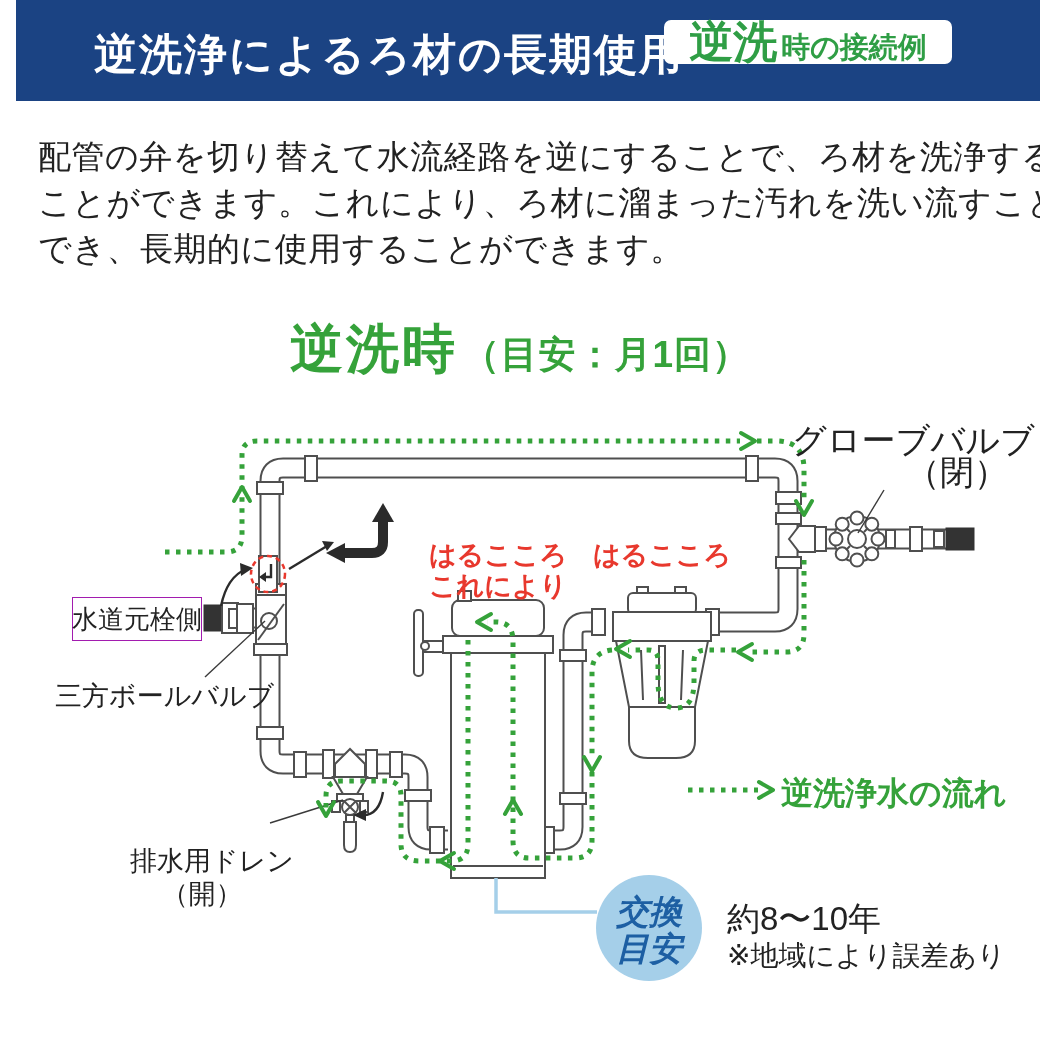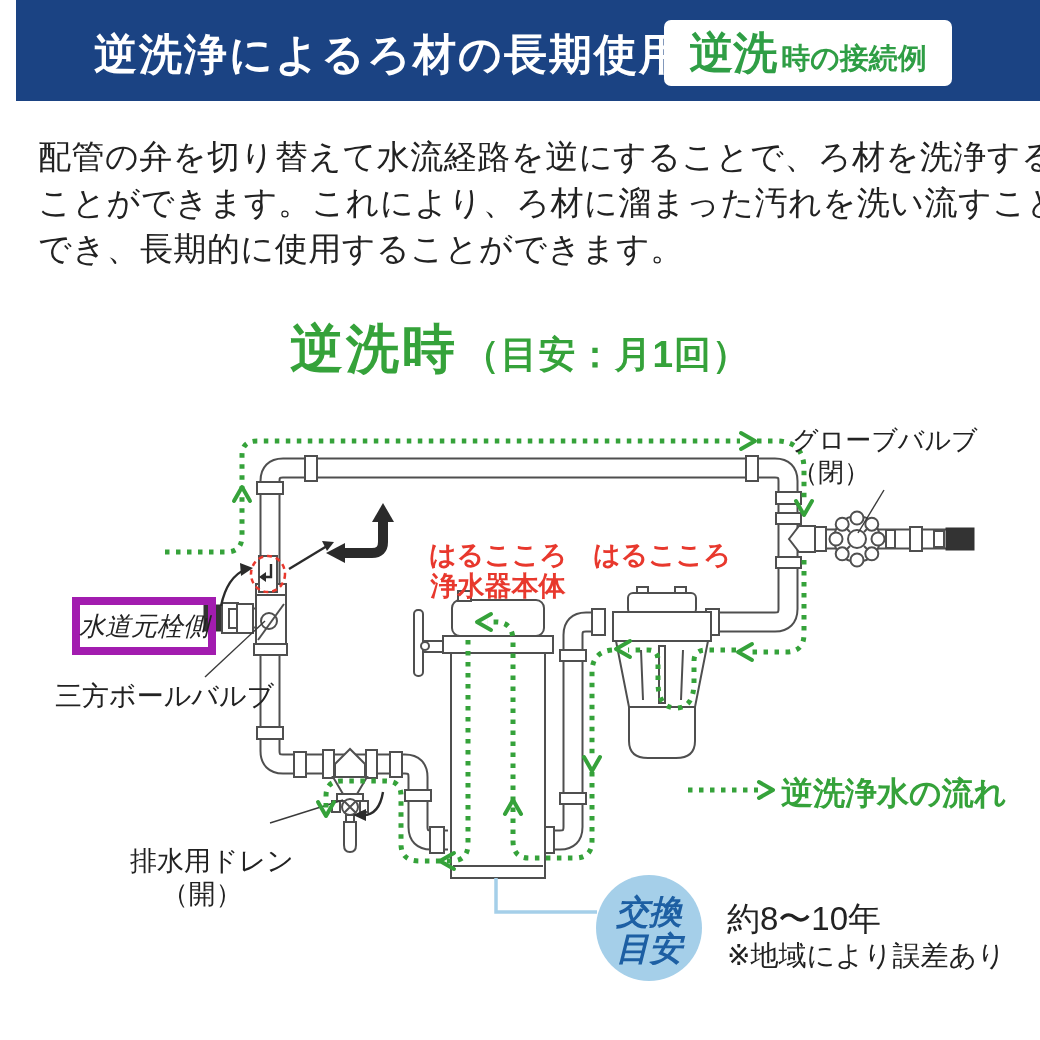--- a/index.html
+++ b/index.html
@@ -2,21 +2,21 @@
 <html><head>
 <meta charset="utf-8">
 <style>
   html,body{margin:0;padding:0;background:#fff;}
   .page{position:relative;width:1040px;height:1040px;background:#ffffff;overflow:hidden;
         font-family:"Liberation Sans","DejaVu Sans",sans-serif;}
 
   
   .header{position:absolute;left:16px;top:0;width:1040px;height:101px;background:#1b4383;}
   .header-title{position:absolute;left:78px;top:26px;font-size:43px;font-weight:bold;color:#ffffff;letter-spacing:2px;white-space:nowrap;}
-  .badge{position:absolute;left:648px;top:20px;width:288px;height:66px;background:#ffffff;border-radius:7px;
+  .badge{position:absolute;left:648px;top:20px;width:288px;height:44px;background:#ffffff;border-radius:7px;
          display:flex;align-items:center;justify-content:center;}
   .badge-main{font-size:44px;font-weight:bold;color:#2f9e45;line-height:1;}
   .badge-sub{font-size:29px;font-weight:bold;color:#2f9e45;line-height:1;margin-top:10px;margin-left:4px;}
 
   
   .intro{position:absolute;left:38px;top:134px;font-size:33px;line-height:46px;color:#222;letter-spacing:0.5px;white-space:nowrap;}
 
   
   .section-title{position:absolute;left:0;top:314px;width:1040px;text-align:center;color:#35a23a;white-space:nowrap;}
   .st-main{font-size:53px;font-weight:bold;letter-spacing:3px;}
@@ -31,22 +31,22 @@
   .thin{fill:#ffffff;stroke:#4f4f4f;stroke-width:2px;}
   .ln{fill:none;stroke:#4f4f4f;stroke-width:2px;}
   .dot{fill:none;stroke:#35a23a;stroke-width:5px;stroke-dasharray:4.5 6.5;}
   .chv{fill:none;stroke:#35a23a;stroke-width:4px;stroke-linecap:round;stroke-linejoin:round;}
   .leader{fill:none;stroke:#3a3a3a;stroke-width:1.4px;}
   .blk{fill:none;stroke:#2b2b2b;stroke-width:2.4px;}
   .blkf{fill:#2b2b2b;stroke:none;}
 
   
   .dlabel{position:absolute;color:#222;white-space:nowrap;}
-  .lbl-globe{left:792px;top:424px;width:216px;text-align:left;font-size:26px;line-height:32px;}
-  .lbl-source{left:72px;top:597px;width:128px;height:42px;border:8px solid #a21caf;display:flex;align-items:center;justify-content:center;font-size:26px;font-style:italic;}
+  .lbl-globe{left:792px;top:424px;width:216px;text-align:right;font-size:34px;line-height:32px;}
+  .lbl-source{left:72px;top:597px;width:128px;height:42px;border:1px solid #a21caf;display:flex;align-items:center;justify-content:center;font-size:26px;}
   .lbl-threeway{left:55px;top:678px;font-size:27px;}
   .lbl-drain{left:130px;top:810px;width:144px;text-align:center;font-size:27px;line-height:33px;margin-top:35px;}
   .lbl-red{width:156px;text-align:center;font-size:27px;font-weight:bold;line-height:31px;color:#e8382d;}
   .lbl-red1{left:420px;top:540px;}
   .lbl-red2{left:584px;top:540px;}
   .lbl-legend{left:781px;top:772px;font-size:32px;font-weight:bold;color:#35a23a;}
   .lbl-circle{left:599px;top:893px;width:100px;text-align:center;font-size:33px;font-weight:bold;line-height:37px;color:#1d5fa3;font-style:italic;}
   .lbl-years{left:727px;top:897px;font-size:33px;color:#222;}
   .lbl-note{left:727px;top:937px;font-size:28px;color:#222;}
 </style>
@@ -238,21 +238,21 @@
 
   <div class="dlabel lbl-threeway">三方ボールバルブ</div>
 
   <div class="dlabel lbl-drain">
     <div>排水用ドレン</div>
     <div>（開）</div>
   </div>
 
   <div class="dlabel lbl-red lbl-red1">
     <div>はるこころ</div>
-    <div>浄水器本体</div>
+    <div>これにより</div>
   </div>
 
   <div class="dlabel lbl-red lbl-red2">
     <div>はるこころ</div>
   </div>
 
   <div class="dlabel lbl-legend">逆洗浄水の流れ</div>
 
   <div class="dlabel lbl-circle">
     <div>交換</div>

